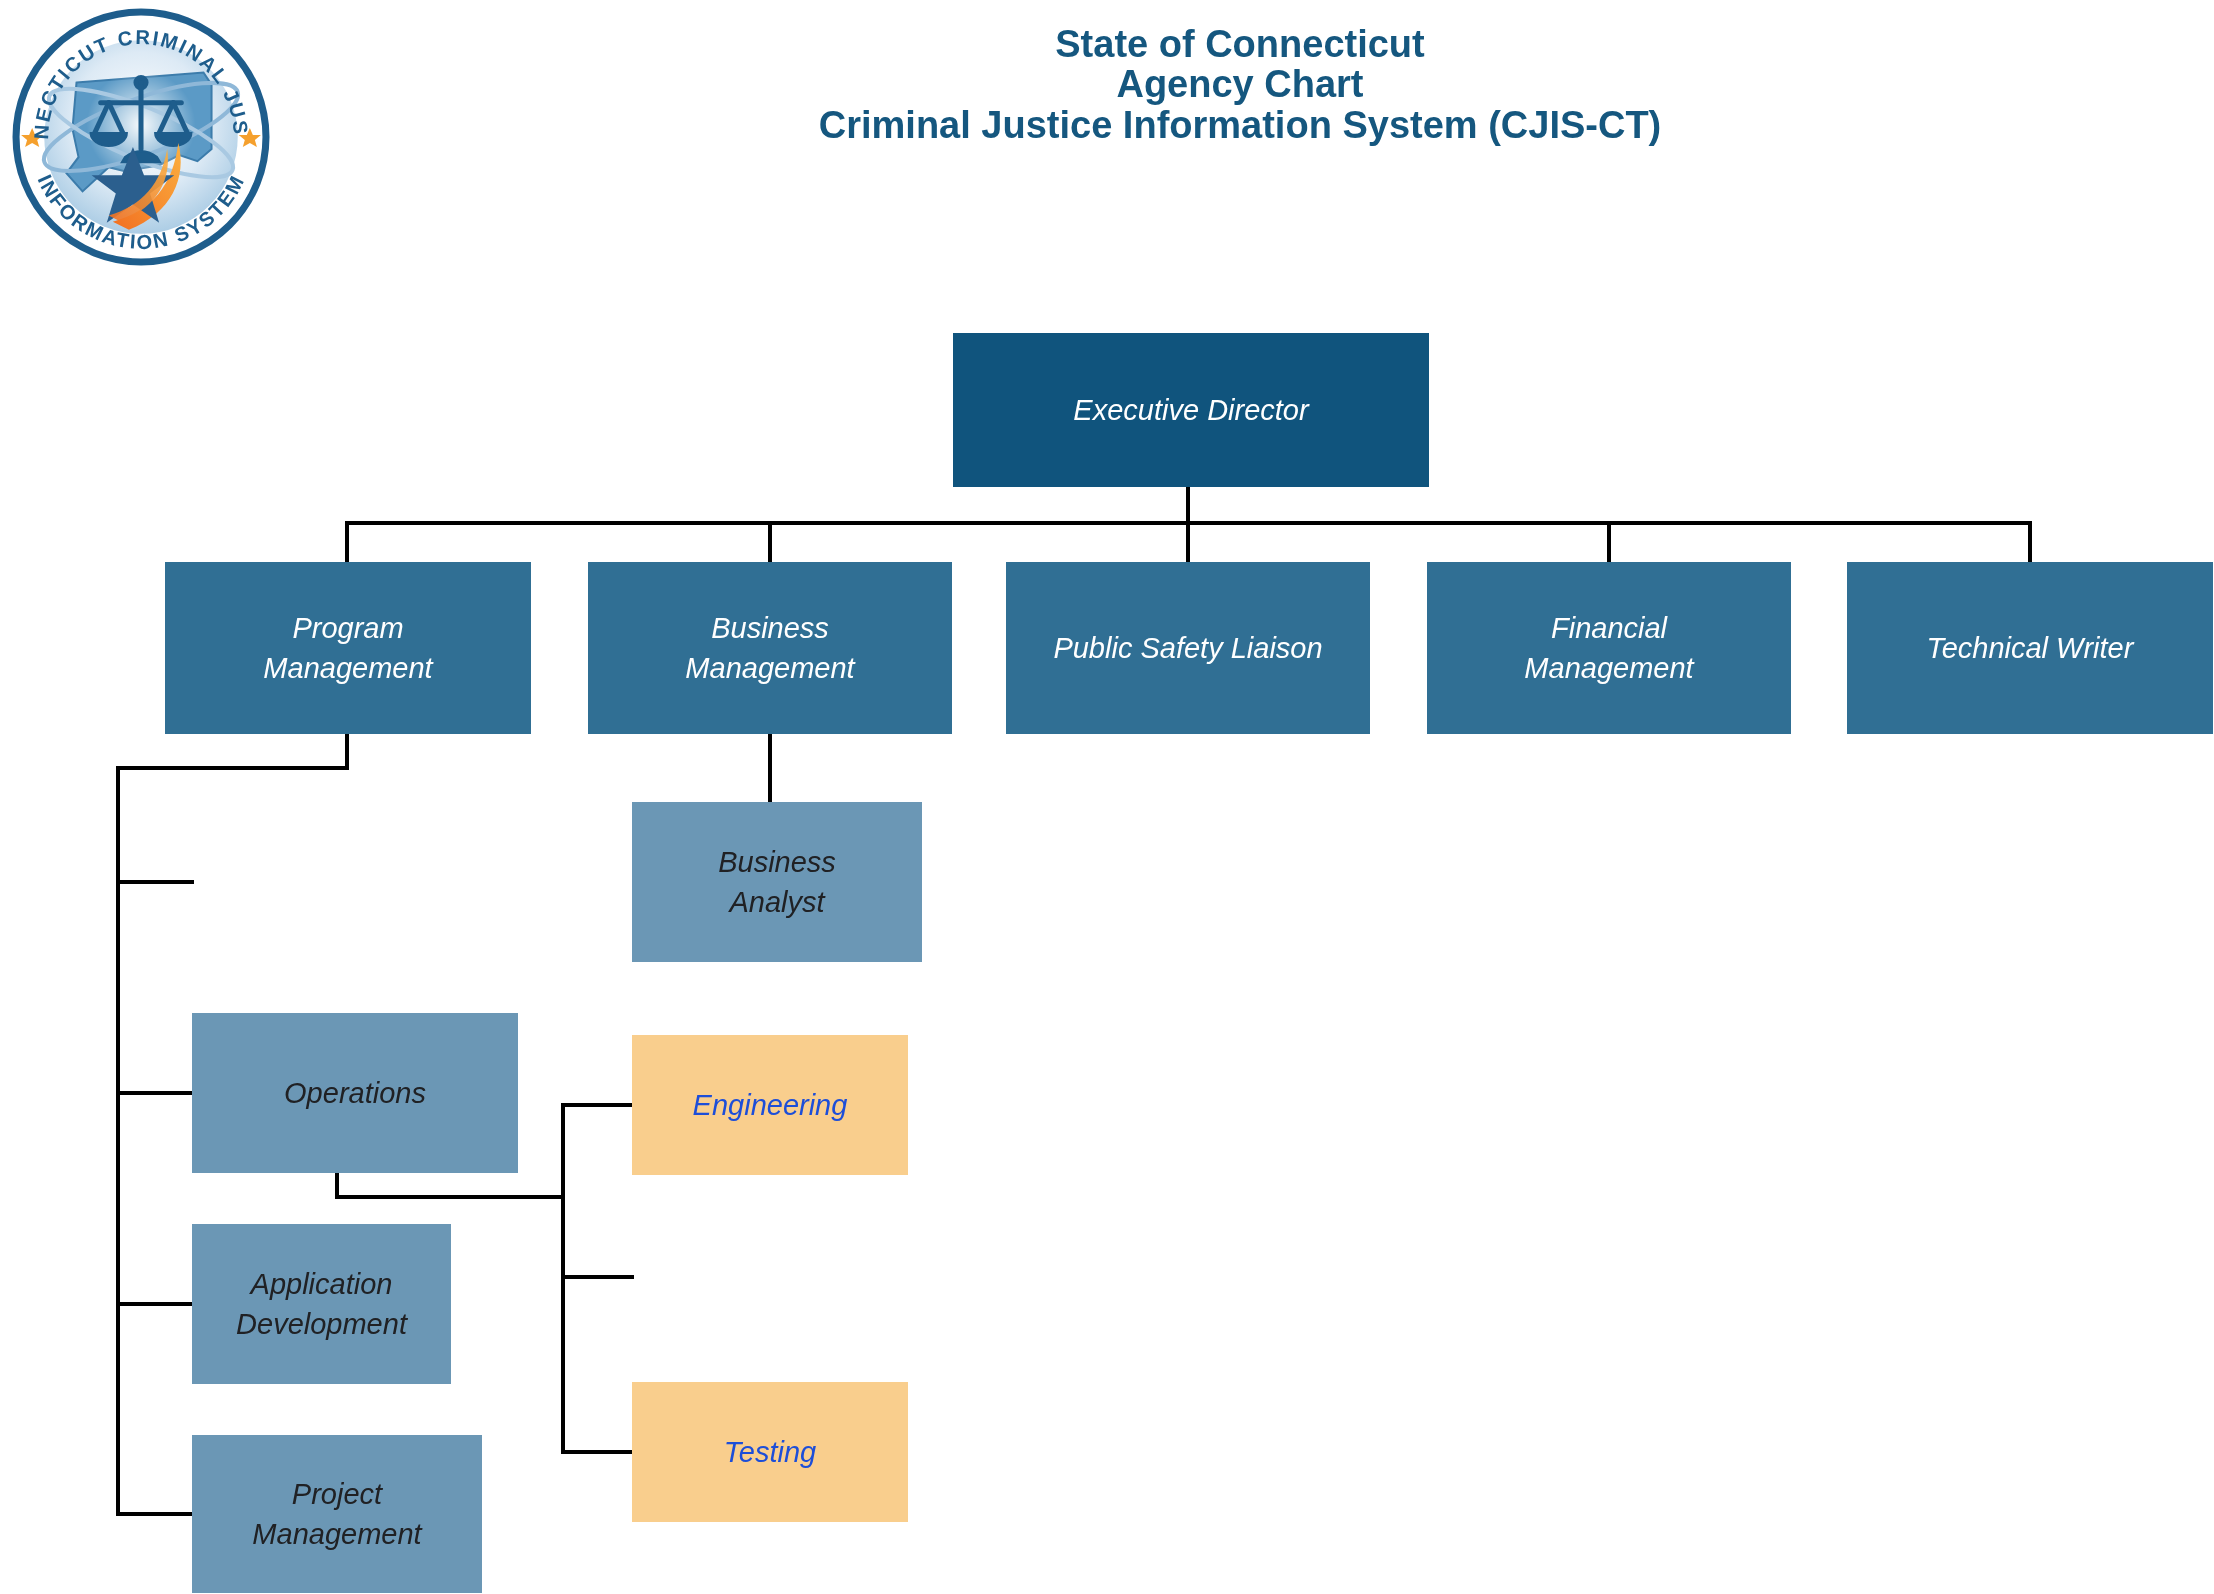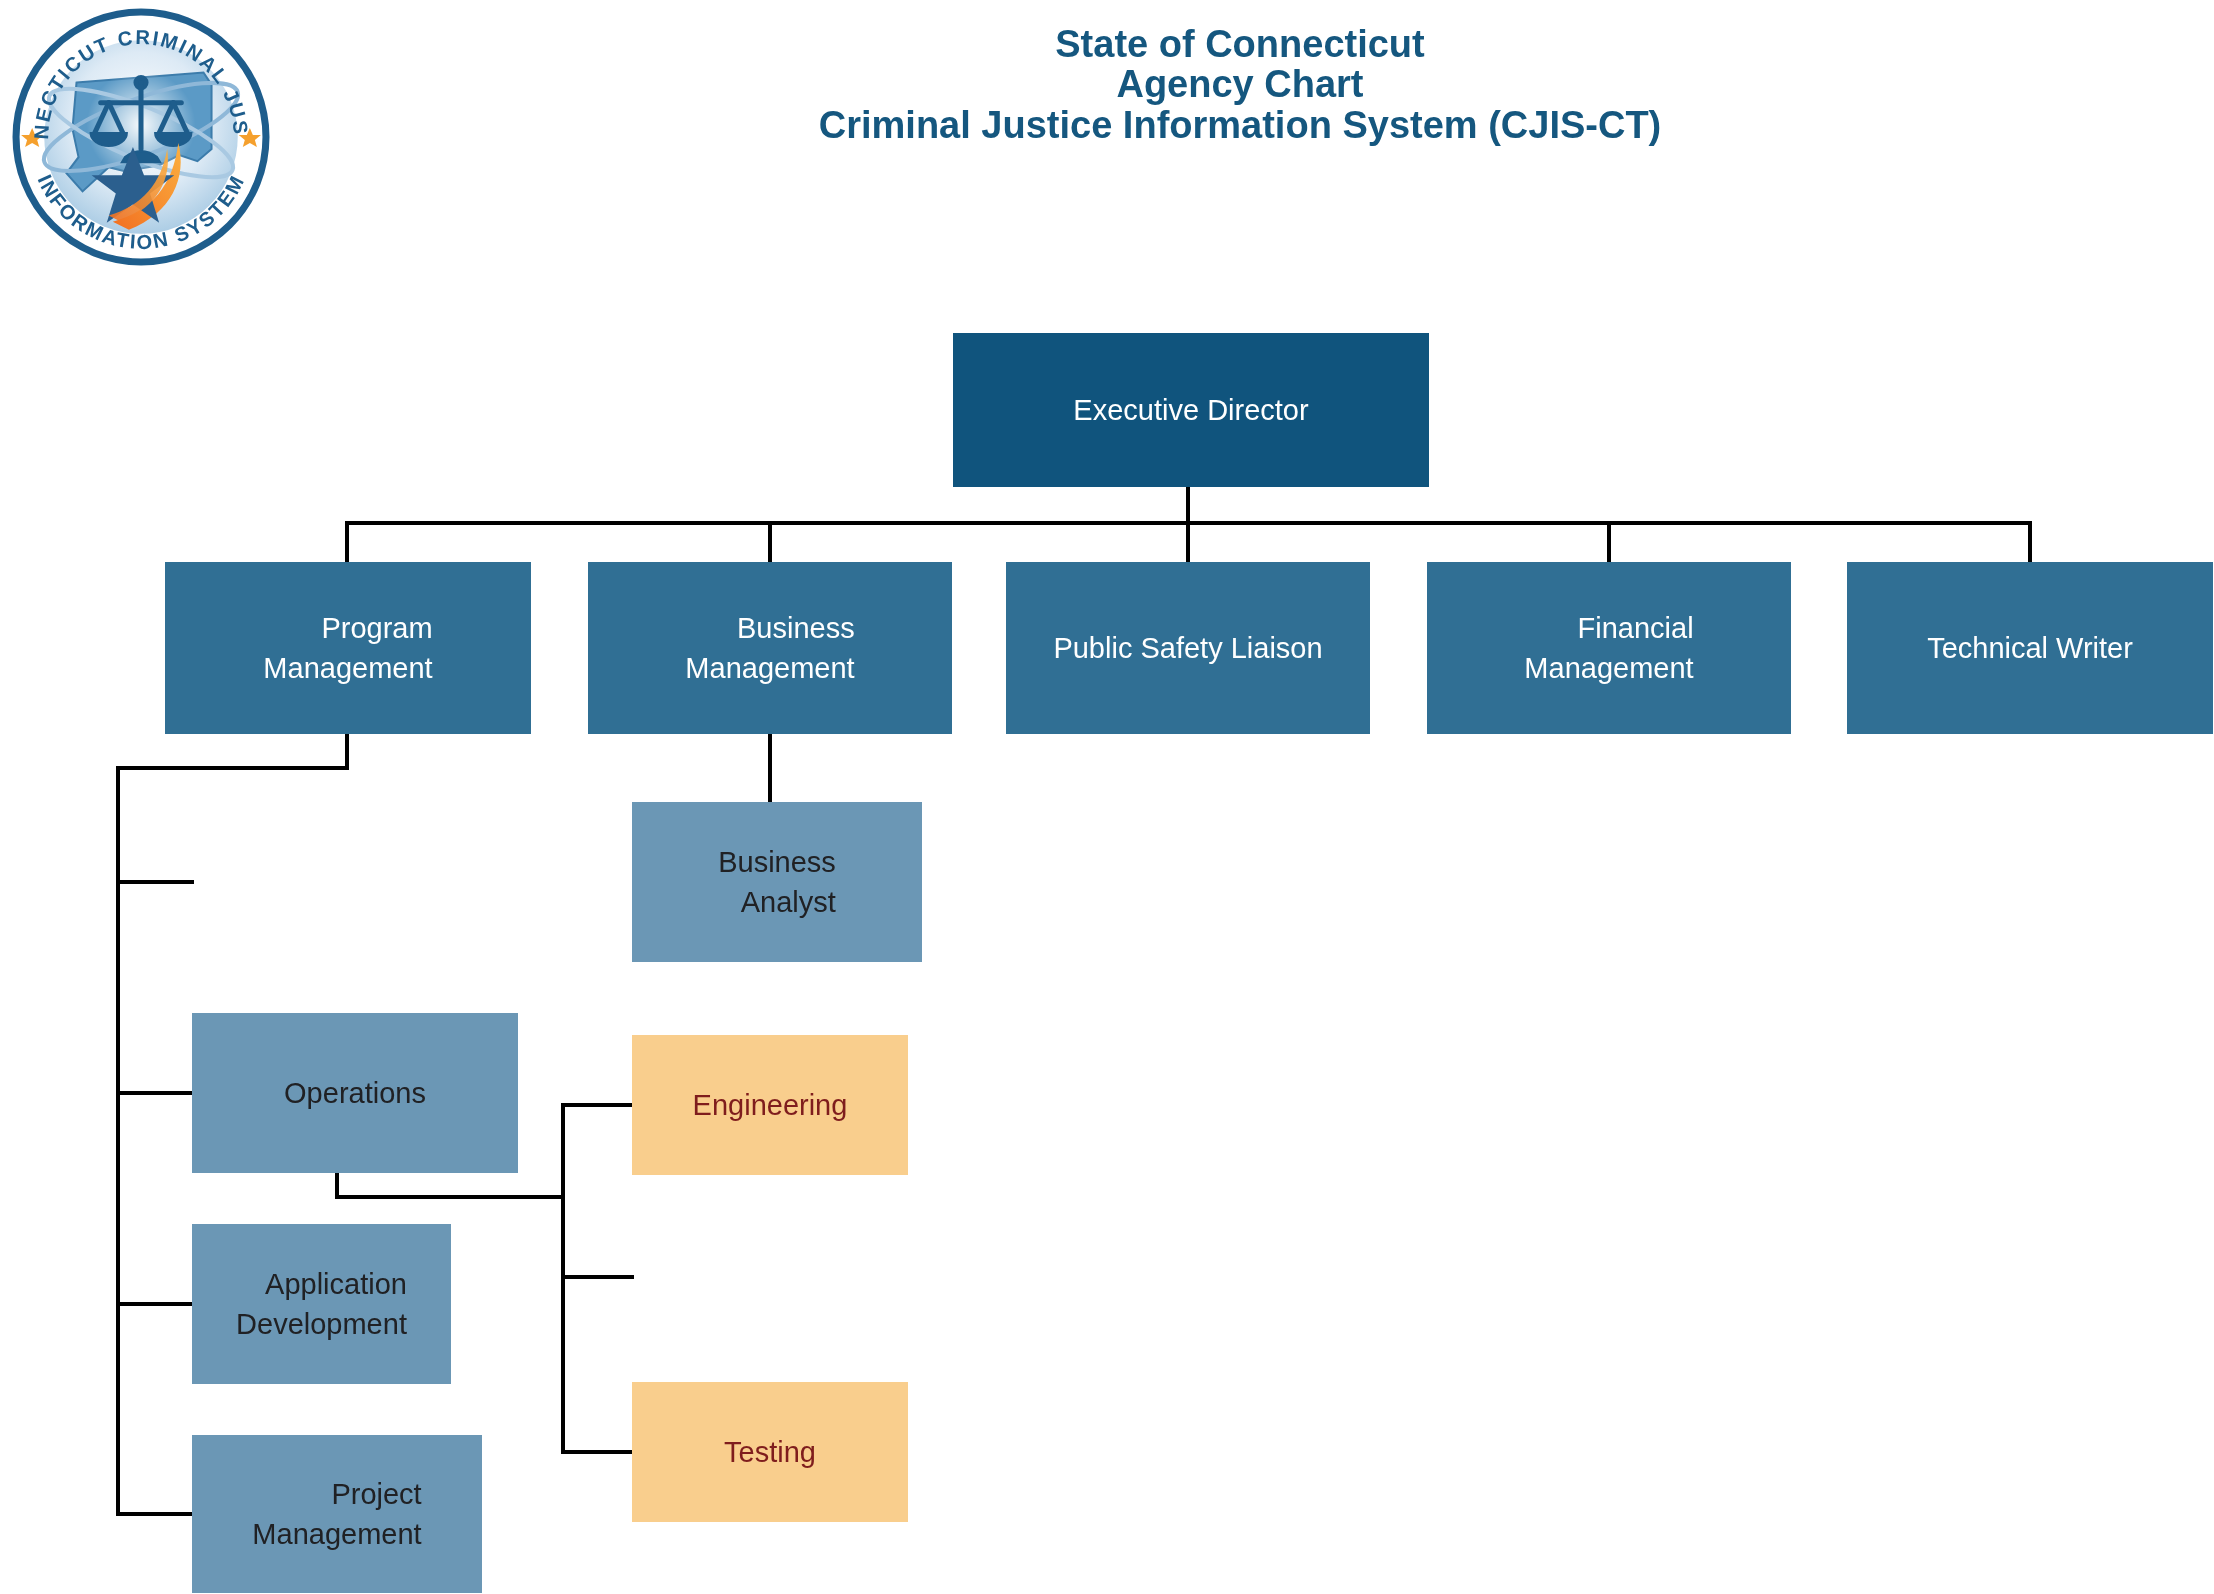--- a/index.html
+++ b/index.html
@@ -10,26 +10,26 @@
     font-family:"Liberation Sans", sans-serif;
     overflow:hidden;
   }
   .title{
     position:absolute;left:440px;top:24px;width:1600px;
     text-align:center;color:#15577f;font-weight:bold;
     font-size:38px;line-height:1.06;
   }
   .box{
     position:absolute;display:flex;align-items:center;justify-content:center;
-    text-align:right;white-space:pre-line;font-size:29px;line-height:1.38;
+    text-align:center;white-space:pre-line;font-size:29px;line-height:1.38;font-style:italic;
   }
   .lvl1{background:#10547d;color:#ffffff;}
   .lvl2{background:#306f94;color:#ffffff;}
   .lvl3{background:#6b97b5;color:#202124;}
-  .lvl4{background:#f9ce8d;color:#7f1d1d;}
+  .lvl4{background:#f9ce8d;color:#1d4ed8;}
   .line{position:absolute;background:#000000;}
   #seal{position:absolute;left:12px;top:8px;width:258px;height:258px;}
   .ring-text{fill:#1e5d8c;font-family:"Liberation Sans",sans-serif;font-weight:bold;font-size:20px;letter-spacing:2px;}
 </style>
 </head>
 <body>
 
 <div id="canvas">
 
   <svg id="seal" viewBox="0 0 256 256">

